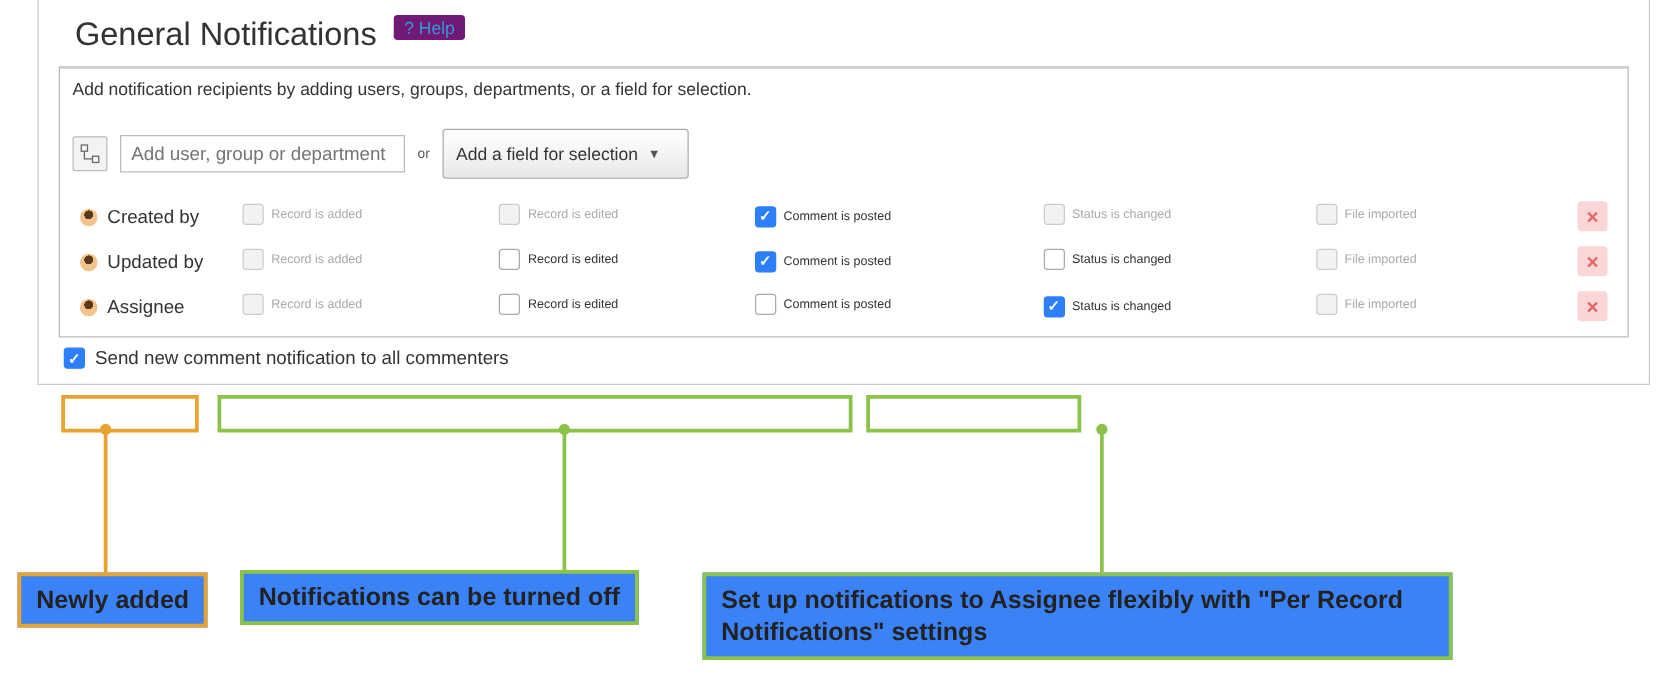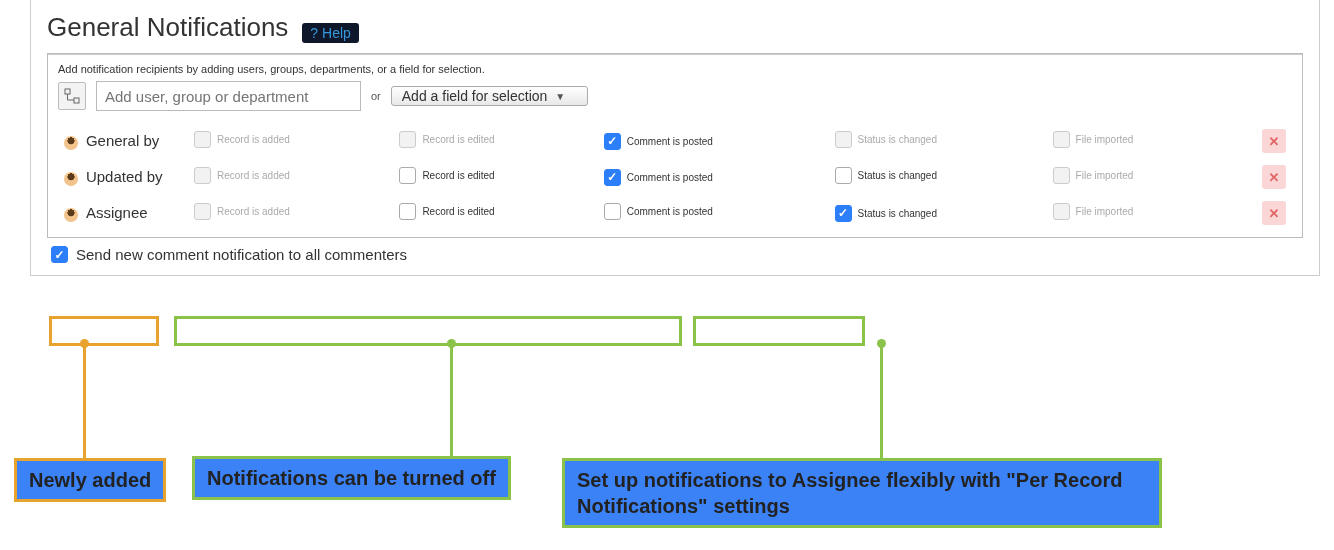--- a/index.html
+++ b/index.html
@@ -18,31 +18,32 @@
     left: 30px;
     top: 0;
     width: 1290px;
     border: 1px solid #ccc;
     border-top: none;
     padding: 12px 16px 12px 16px;
     background: #fff;
   }
   .header-row {
     display: flex;
-    align-items: flex-end;
+    align-items: flex-start;
     gap: 14px;
     margin-bottom: 10px;
+    margin-left: 13px;
   }
   .title {
     font-size: 26px;
     font-weight: 400;
     color: #333;
   }
   .help-badge {
-    background: #0f172a;
+    background: #701a75;
     color: #3498db;
     font-size: 14px;
     padding: 2px 8px;
     border-radius: 3px;
     cursor: pointer;
   }
   .desc {
     font-size: 16px;
     color: #333;
     line-height: 1.5;
@@ -55,54 +56,54 @@
   .section-title {
     padding: 4px 10px;
     font-size: 15px;
     color: #555;
   }
   .section-body {
     border-top: 1px solid #ccc;
     padding: 8px 10px 4px 10px;
   }
   .instr {
-    font-size: 11px;
-    color: #333;
-    margin-bottom: 6px;
+    font-size: 14px;
+    color: #333;
+    margin-bottom: 24px;
   }
   .input-row {
     display: flex;
     align-items: center;
     gap: 10px;
     margin-bottom: 10px;
   }
   .org-icon {
     width: 28px;
     height: 28px;
     border: 1px solid #bbb;
     background: #f3f3f3;
     display: flex;
     align-items: center;
     justify-content: center;
     font-size: 13px;
     color: #555;
     border-radius: 2px;
   }
   .user-input {
-    width: 265px;
+    width: 228px;
     height: 30px;
     border: 1px solid #bbb;
     padding: 0 8px;
     font-size: 15px;
     color: #888;
     background: #fff;
   }
   .or-text { font-size: 11px; color: #555; }
   .field-select {
-    height: 20px;
+    height: 40px;
     border: 1px solid #aaa;
     background: linear-gradient(#fff,#e8e8e8);
     padding: 0 22px 0 10px;
     font-size: 14px;
     color: #333;
     border-radius: 3px;
     position: relative;
     display: inline-flex;
     align-items: center;
     cursor: pointer;
@@ -217,21 +218,21 @@
           <span class="chev">▼</span>
         </div>
       </div>
 
       <table class="recipients">
 
         <tbody>
             <tr>
           <td style="width:130px;">
             <span class="avatar"></span>
-            <span class="rec-name">General by</span>
+            <span class="rec-name">Created by</span>
           </td>
           <td><span class="cb-wrap">
                   <span class="cb disabled"></span>
                   <span class="cb-label disabled">Record is added</span>
                 </span></td>
           <td><span class="cb-wrap">
                   <span class="cb disabled"></span>
                   <span class="cb-label disabled">Record is edited</span>
                 </span></td>
           <td><span class="cb-wrap">

